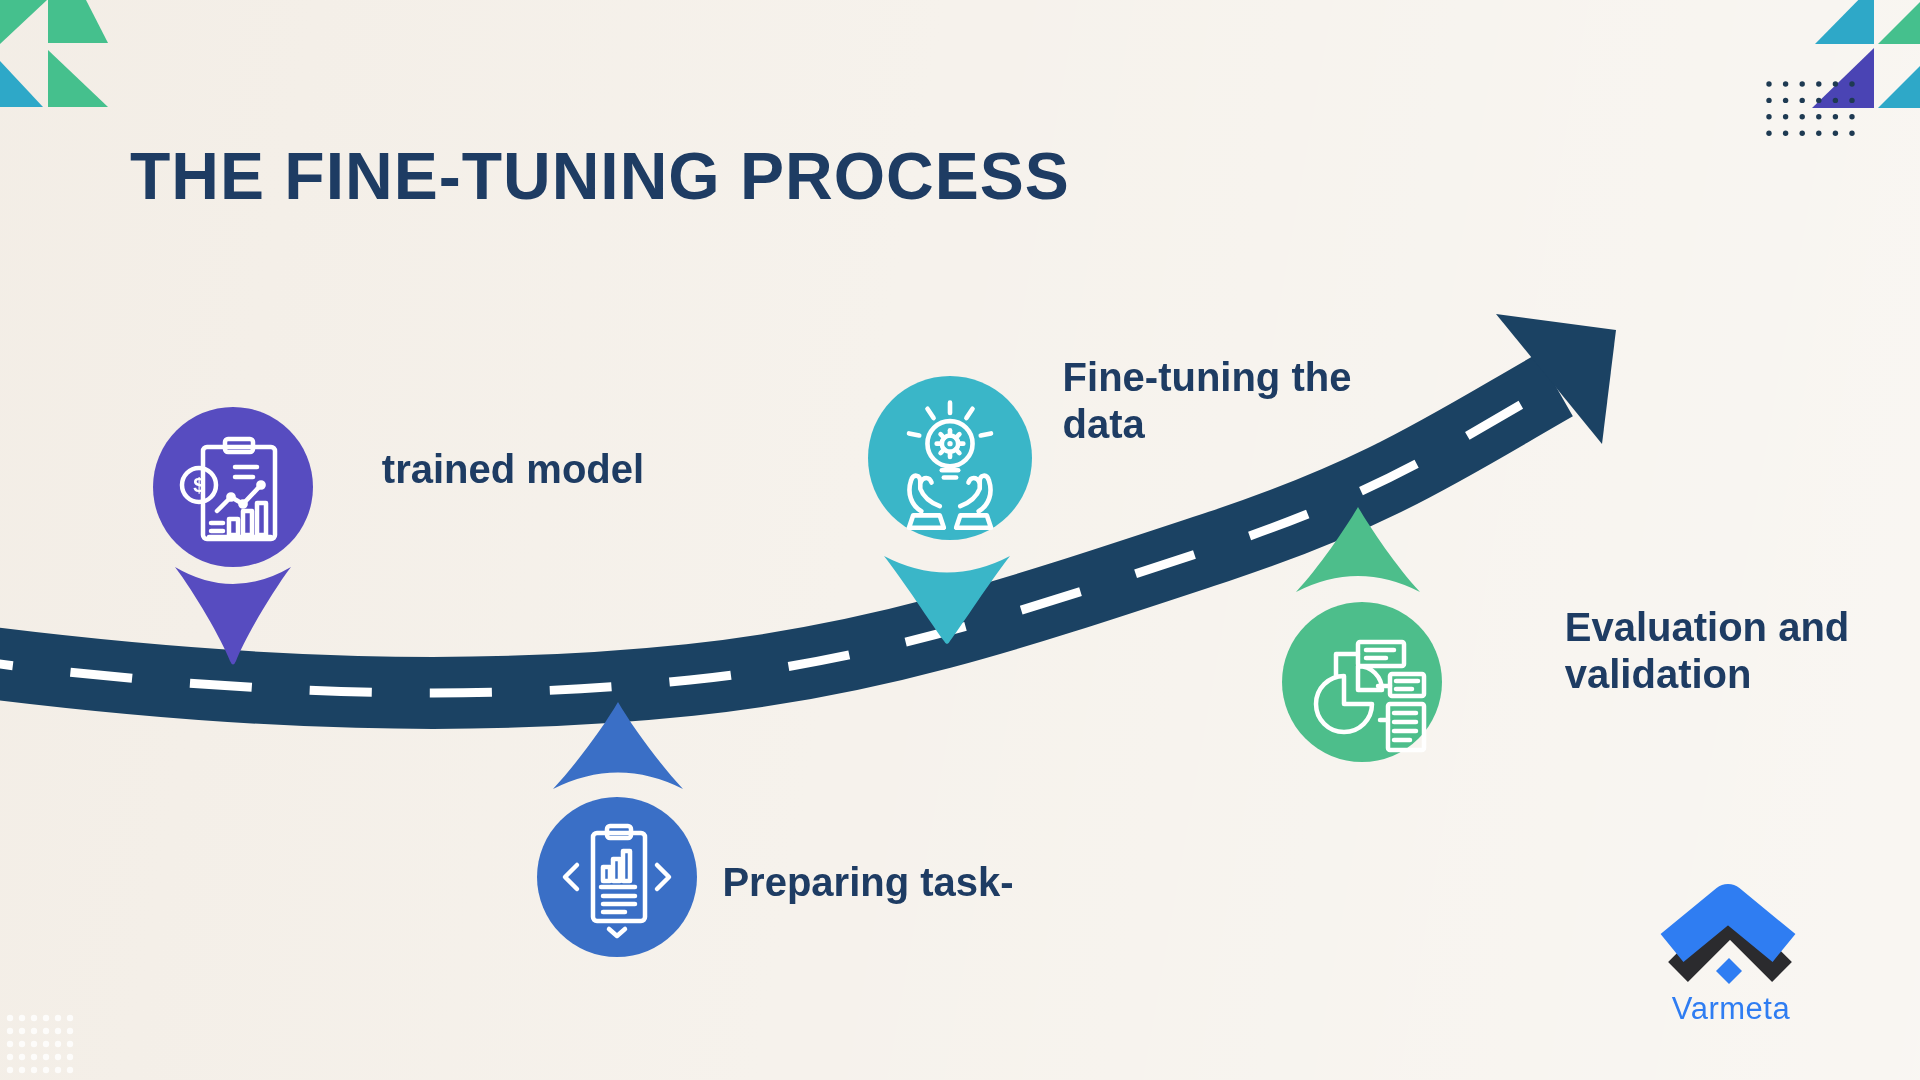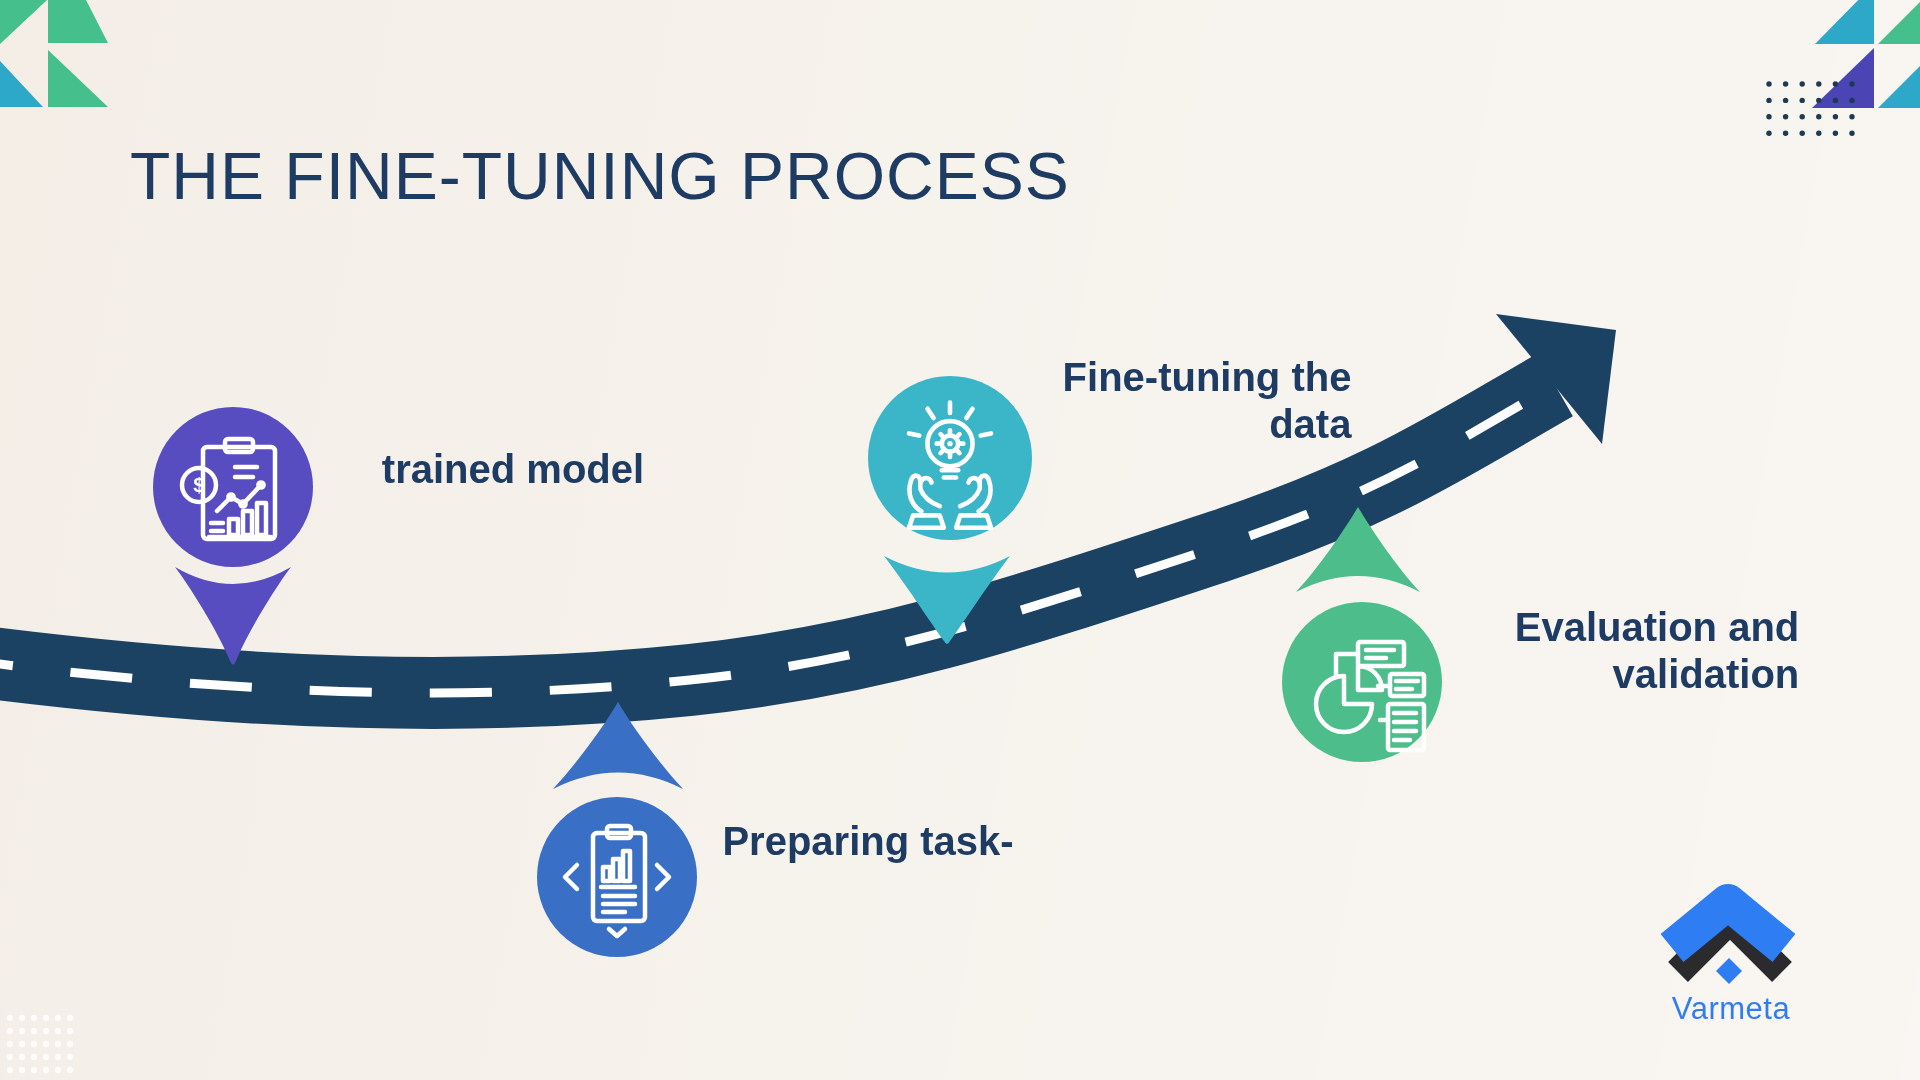--- a/index.html
+++ b/index.html
@@ -5,22 +5,22 @@
   :root{
     --c-background:#f6f2ec; --c-title_text:#1e3c63; --c-road:#1b4263; --c-road_line:#ffffff;
     --c-step1:#574cc0; --c-step2:#3a6fc6; --c-step3:#3ab6c8; --c-step4:#4dbe8b;
     --c-deco_green:#45c08d; --c-deco_blue:#2ea8c8; --c-deco_indigo:#4a44b4;
     --c-deco_dots:#1e3a52; --c-logo_blue:#2f7df2; --c-logo_black:#2b2b2e;
   }
   html,body{margin:0;padding:0}
   body{width:1920px;height:1080px;overflow:hidden;font-family:"Liberation Sans",sans-serif;position:relative;background:var(--c-background)}
   .scene{position:absolute;inset:0;background:linear-gradient(100deg, rgba(240,233,224,.5) 0%, rgba(255,255,255,0) 45%, rgba(255,255,255,.35) 100%)}
   #vector{position:absolute;left:0;top:0}
-  .title{position:absolute;left:130px;top:138px;font-size:66px;font-weight:normal;letter-spacing:1px;color:var(--c-title_text);white-space:nowrap}
-  .label{position:absolute;transform:translateX(-50%);text-align:right;font-size:40px;line-height:47px;font-weight:bold;color:var(--c-title_text);white-space:nowrap}
+  .title{position:absolute;left:130px;top:138px;font-size:66px;font-weight:bold;letter-spacing:1px;color:var(--c-title_text);white-space:nowrap}
+  .label{position:absolute;transform:translateX(-50%);text-align:left;font-size:40px;line-height:47px;font-weight:bold;color:var(--c-title_text);white-space:nowrap}
   .step-circle{position:absolute;border-radius:50%}
   .step-circle svg{position:absolute;inset:0;width:100%;height:100%}
   .c1{background:var(--c-step1)} .c2{background:var(--c-step2)} .c3{background:var(--c-step3)} .c4{background:var(--c-step4)}
   .p1{fill:var(--c-step1)} .p2{fill:var(--c-step2)} .p3{fill:var(--c-step3)} .p4{fill:var(--c-step4)}
   .ico{stroke:#ffffff;stroke-width:4.5;fill:none;stroke-linecap:round;stroke-linejoin:round}
   .ico-fill{fill:#ffffff;stroke:none}
   .ico-txt{fill:#ffffff;stroke:none;font-family:"Liberation Sans",sans-serif;font-weight:bold;font-size:21px}
   .road{stroke:var(--c-road);stroke-width:72;fill:none}
   .road-dash{stroke:var(--c-road_line);stroke-width:9;fill:none;stroke-dasharray:62 58;stroke-dashoffset:24}
   .arrow{fill:var(--c-road)}
@@ -223,25 +223,25 @@
       <line x1="112" y1="120" x2="134" y2="120"></line>
       <line x1="112" y1="129" x2="134" y2="129"></line>
       <line x1="112" y1="138" x2="128" y2="138"></line>
     </g>
   </svg>
 </div>
 
 <div class="label" style="left:513px;top:446px">
   <div>trained model</div>
 </div>
-<div class="label" style="left:868px;top:818px">
+<div class="label" style="left:868px;top:859px">
   <div>Preparing task-</div>
 </div>
 <div class="label" style="left:1207px;top:354px">
   <div>Fine-tuning the</div>
   <div>data</div>
 </div>
-<div class="label" style="left:1657px;top:604px">
+<div class="label" style="left:1707px;top:604px">
   <div>Evaluation and</div>
   <div>validation</div>
 </div>
 
 <div class="wordmark">Varmeta</div>
 
 </body></html>

